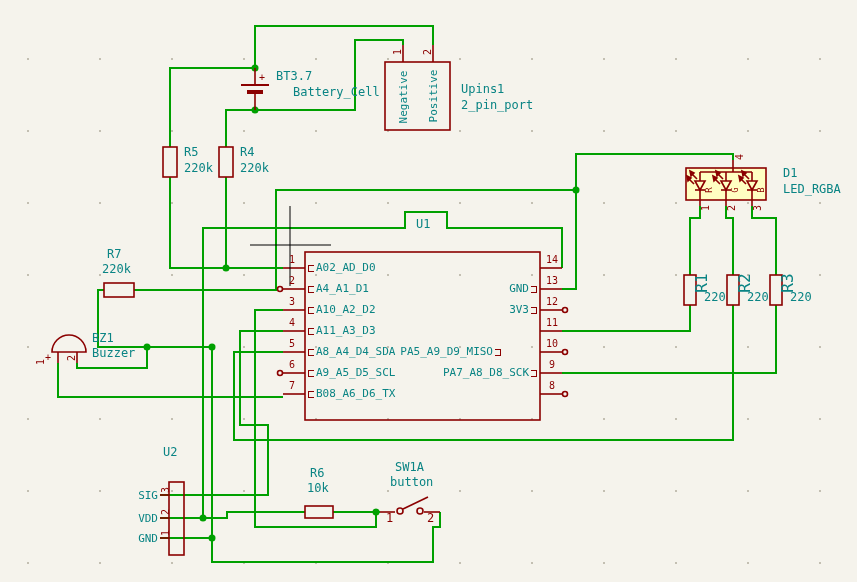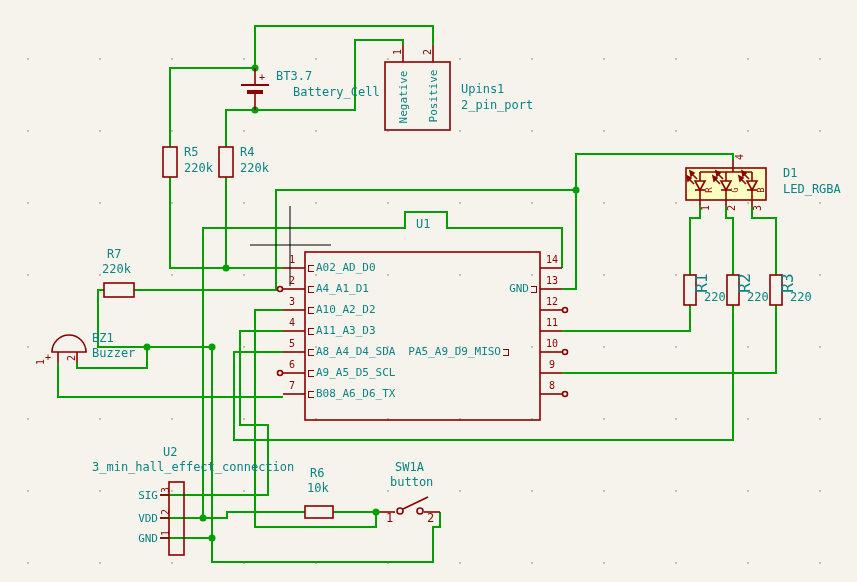--- a/index.html
+++ b/index.html
@@ -232,39 +232,40 @@
 
 <div class="t pname" style="left:308px;top:262px"><span class="clipL"></span><span>A02_AD_D0</span></div>
 <div class="t pname" style="left:308px;top:283px"><span class="clipL"></span><span>A4_A1_D1</span></div>
 <div class="t pname" style="left:308px;top:304px"><span class="clipL"></span><span>A10_A2_D2</span></div>
 <div class="t pname" style="left:308px;top:325px"><span class="clipL"></span><span>A11_A3_D3</span></div>
 <div class="t pname" style="left:308px;top:346px"><span class="clipL"></span><span>A8_A4_D4_SDA</span></div>
 <div class="t pname" style="left:308px;top:367px"><span class="clipL"></span><span>A9_A5_D5_SCL</span></div>
 <div class="t pname" style="left:308px;top:388px"><span class="clipL"></span><span>B08_A6_D6_TX</span></div>
 
 <div class="t pname rname" style="left:340px;top:283px;width:197px"><span>GND</span><span class="clipR"></span></div>
-<div class="t pname rname" style="left:340px;top:346px;width:169px"><span>PA5_A9_D9_MISO</span><span class="clipR"></span></div>
+<div class="t pname rname" style="left:340px;top:304px;width:197px"><span>3V3</span><span class="clipR"></span></div>
+<div class="t pname rname" style="left:332px;top:346px;width:169px"><span>PA5_A9_D9_MISO</span><span class="clipR"></span></div>
+<div class="t pname rname" style="left:340px;top:367px;width:197px"><span>PA7_A8_D8_SCK</span><span class="clipR"></span></div>
 
 <div class="pnum pc" style="left:292px;top:260px">1</div>
 <div class="pnum pc" style="left:292px;top:281px">2</div>
 <div class="pnum pc" style="left:292px;top:302px">3</div>
 <div class="pnum pc" style="left:292px;top:323px">4</div>
 <div class="pnum pc" style="left:292px;top:344px">5</div>
 <div class="pnum pc" style="left:292px;top:365px">6</div>
 <div class="pnum pc" style="left:292px;top:386px">7</div>
 <div class="pnum pc" style="left:552px;top:260px">14</div>
 <div class="pnum pc" style="left:552px;top:281px">13</div>
 <div class="pnum pc" style="left:552px;top:302px">12</div>
 <div class="pnum pc" style="left:552px;top:323px">11</div>
 <div class="pnum pc" style="left:552px;top:344px">10</div>
 <div class="pnum pc" style="left:552px;top:365px">9</div>
 <div class="pnum pc" style="left:552px;top:386px">8</div>
 
 <div class="t" style="left:163px;top:446px">U2</div>
-<div class="t" style="left:92px;top:461px">3_min_hall_effect_connection</div>
 <div class="t pname rname" style="left:126px;top:490px;width:32px">SIG</div>
 <div class="t pname rname" style="left:126px;top:513px;width:32px">VDD</div>
 <div class="t pname rname" style="left:126px;top:533px;width:32px">GND</div>
 <div class="rc red f10" style="left:166px;top:490px">3</div>
 <div class="rc red f10" style="left:166px;top:512px">2</div>
 <div class="rc red f10" style="left:166px;top:533px">1</div>
 
 <div class="t" style="left:395px;top:461px">SW1A</div>
 <div class="t" style="left:390px;top:476px">button</div>
 <div class="pnum" style="left:386px;top:512px;font-size:12px">1</div>

